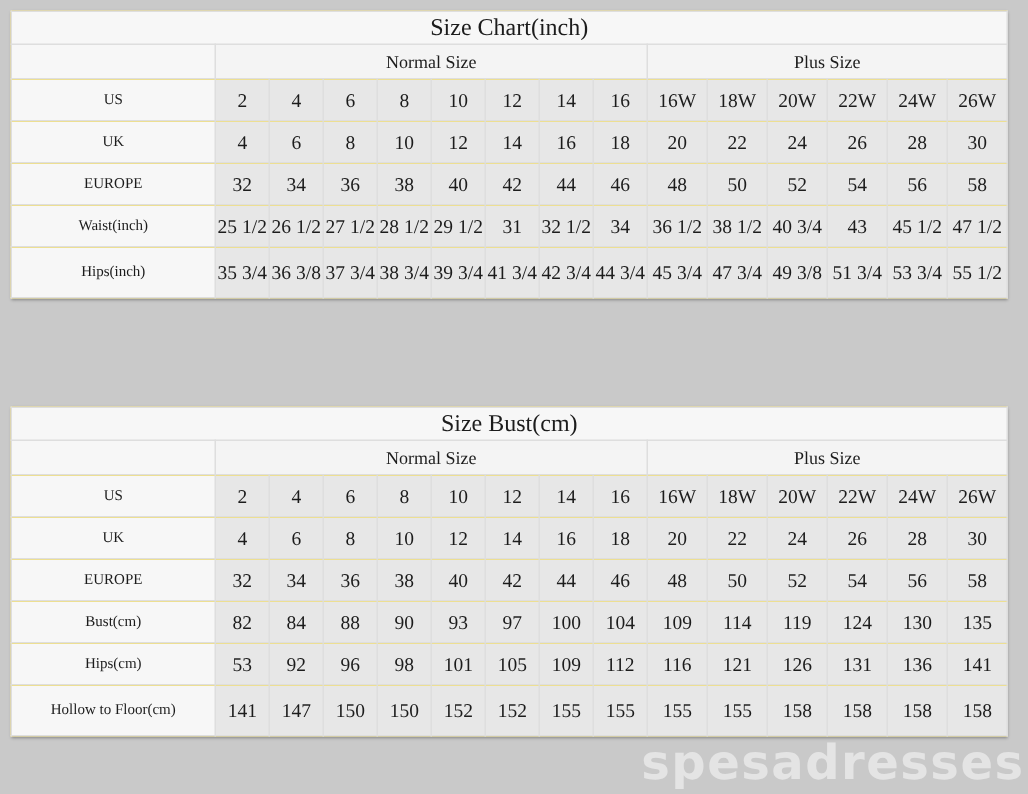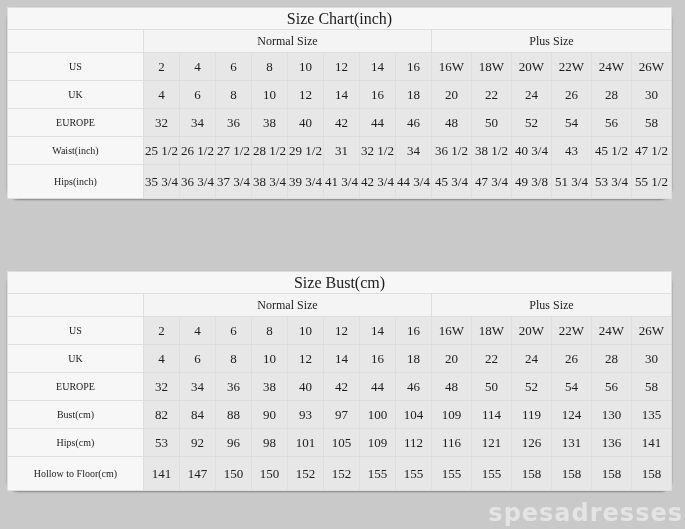--- a/index.html
+++ b/index.html
@@ -10,21 +10,20 @@
     overflow: hidden;
     font-family: "Liberation Serif", serif;
   }
   table.chart {
     position: absolute;
     left: 7px;
     border-collapse: collapse;
     background: #fde047;
     box-shadow: 0 1px 2px rgba(0,0,0,0.35);
     table-layout: fixed;
-    border-radius: 12px;
   }
   #table-inch { top: 7px; }
   #table-cm   { top: 271px; }
   col.c-label { width: 136px; }
   col.c-n     { width: 36px; }
   col.c-p     { width: 40px; }
   td {
     border: 1px solid #dedede;
     text-align: center;
     vertical-align: middle;
@@ -39,21 +38,21 @@
   .corner-cell { background: #f7f7f7; }
   .label-cell  { background: #f7f7f7; font-size: 10px; height: 27px; }
   .data-cell   { background: #e7e7e7; }
   tbody tr:last-child td { height: 33px; }
   .watermark {
     position: absolute;
     right: 2px;
     bottom: 2px;
     font-family: "DejaVu Sans", sans-serif;
     font-weight: bold;
-    font-size: 24px;
+    font-size: 32px;
     letter-spacing: 1px;
     color: rgba(255,255,255,0.5);
     pointer-events: none;
   }
 </style>
 </head>
 <body>
 
 <table class="chart" id="table-inch">
   <colgroup>
@@ -148,21 +147,21 @@
         <td class="data-cell plus">36 1/2</td>
         <td class="data-cell plus">38 1/2</td>
         <td class="data-cell plus">40 3/4</td>
         <td class="data-cell plus">43</td>
         <td class="data-cell plus">45 1/2</td>
         <td class="data-cell plus">47 1/2</td>
       </tr>
       <tr>
         <td class="label-cell">Hips(inch)</td>
         <td class="data-cell normal">35 3/4</td>
-        <td class="data-cell normal">36 3/4</td>
+        <td class="data-cell normal">36 3/8</td>
         <td class="data-cell normal">37 3/4</td>
         <td class="data-cell normal">38 3/4</td>
         <td class="data-cell normal">39 3/4</td>
         <td class="data-cell normal">41 3/4</td>
         <td class="data-cell normal">42 3/4</td>
         <td class="data-cell normal">44 3/4</td>
         <td class="data-cell plus">45 3/4</td>
         <td class="data-cell plus">47 3/4</td>
         <td class="data-cell plus">49 3/8</td>
         <td class="data-cell plus">51 3/4</td>

